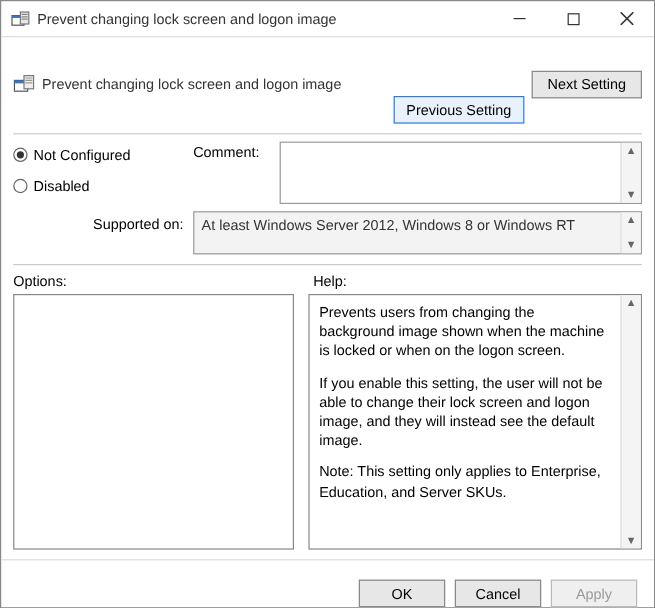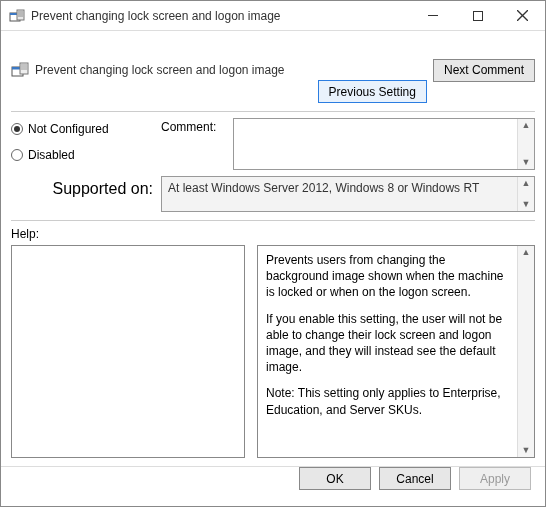--- a/index.html
+++ b/index.html
@@ -37,36 +37,36 @@
   .radio-label { font-size:12px; }
   .highlight { border:3px solid #d80000; padding:1px 8px 1px 2px; margin-left:-4px; width:78px;}
   .comment-col { flex:1; display:flex; }
   .comment-label { width:72px; text-align:left; font-size:12px; padding-top:2px;}
   .comment-box { flex:1; height:52px; border:1px solid #999; background:#fff; display:flex; }
   .comment-inner{ flex:1; }
   .scroll-stub { width:17px; display:flex; flex-direction:column; justify-content:space-between; align-items:center; background:#f4f4f4; border-left:1px solid #ddd;}
   .arrow { font-size:9px; color:#666; line-height:1; padding:2px 0;}
   
   .supported-row { display:flex; padding:4px 10px 8px 10px; }
-  .supported-label { width:150px; text-align:right; padding-right:8px; font-size:16px; padding-top:4px; white-space:nowrap;}
+  .supported-label { width:150px; text-align:right; padding-right:8px; font-size:12px; padding-top:4px; white-space:nowrap;}
   .supported-box { flex:1; height:36px; border:1px solid #999; background:#f3f3f3; display:flex; }
   .supported-text { flex:1; padding:4px 6px; font-size:12px; color:#333;}
   
   .splitter { height:1px; background:#ccc; margin:0 10px;}
   .oh-row { display:flex; padding:6px 10px 4px 10px; }
   .options-label { width:250px; font-size:12px;}
   .help-label { font-size:12px;}
   .panels { display:flex; gap:12px; padding:0 10px 8px 10px; flex:1; min-height:0;}
   .panel { border:1px solid #888; background:#fff; overflow:hidden; }
   .panel.options { width:234px; }
   .panel.help { flex:1; display:flex;}
   .help-inner { flex:1; padding:6px 8px; font-size:12px; line-height:1.35;}
   .help-inner p { margin:0 0 10px 0;}
   
-  .footer { height:40px; display:flex; align-items:flex-start; justify-content:flex-end; gap:8px; padding:0 14px; border-top:1px solid #ddd;}
+  .footer { height:40px; display:flex; align-items:flex-end; justify-content:flex-end; gap:8px; padding:0 14px; border-top:1px solid #ddd;}
   .btn { height:23px; min-width:72px; border:1px solid #888; background:#e7e7e7; font-size:12px; display:flex; align-items:center; justify-content:center; }
   .btn.disabled { color:#9a9a9a; border-color:#bbb; background:#efefef;}
 </style>
 </head>
 <body>
 
 <div class="window">
 
   <div class="titlebar">
     <span class="icon">
@@ -102,21 +102,21 @@
         <rect x="1" y="6" width="11" height="9" fill="#fff" stroke="#555"></rect>
         <rect x="1" y="6" width="11" height="2.5" fill="#3b78c4"></rect>
         <rect x="9" y="2" width="8" height="11" fill="#eee" stroke="#777"></rect>
         <line x1="10" y1="4" x2="16" y2="4" stroke="#999"></line>
         <line x1="10" y1="6" x2="16" y2="6" stroke="#999"></line>
         <line x1="10" y1="8" x2="16" y2="8" stroke="#999"></line>
       </svg>
     </span>
     <span class="policy-title">Prevent changing lock screen and logon image</span>
     <div class="nav-btn prev">Previous Setting</div>
-    <div class="nav-btn">Next Comment</div>
+    <div class="nav-btn">Next Setting</div>
   </div>
 
   <div class="hr"></div>
 
   <div class="state-area">
     <div class="radio-col">
       <div class="radio-row">
         <span class="radio filled"></span>
         <span class="radio-label">Not Configured</span>
       </div>
@@ -144,20 +144,21 @@
       <div class="scroll-stub">
         <span class="arrow">▲</span>
         <span class="arrow">▼</span>
       </div>
     </div>
   </div>
 
   <div class="splitter"></div>
 
   <div class="oh-row">
+    <div class="options-label">Options:</div>
     <div class="help-label">Help:</div>
   </div>
 
   <div class="panels">
     <div class="panel options"></div>
     <div class="panel help">
       <div class="help-inner">
         <p>Prevents users from changing the background image shown when the machine is locked or when on the logon screen.</p>
         <p>If you enable this setting, the user will not be able to change their lock screen and logon image, and they will instead see the default image.</p>
         <p>Note: This setting only applies to Enterprise, Education, and Server SKUs.</p>

